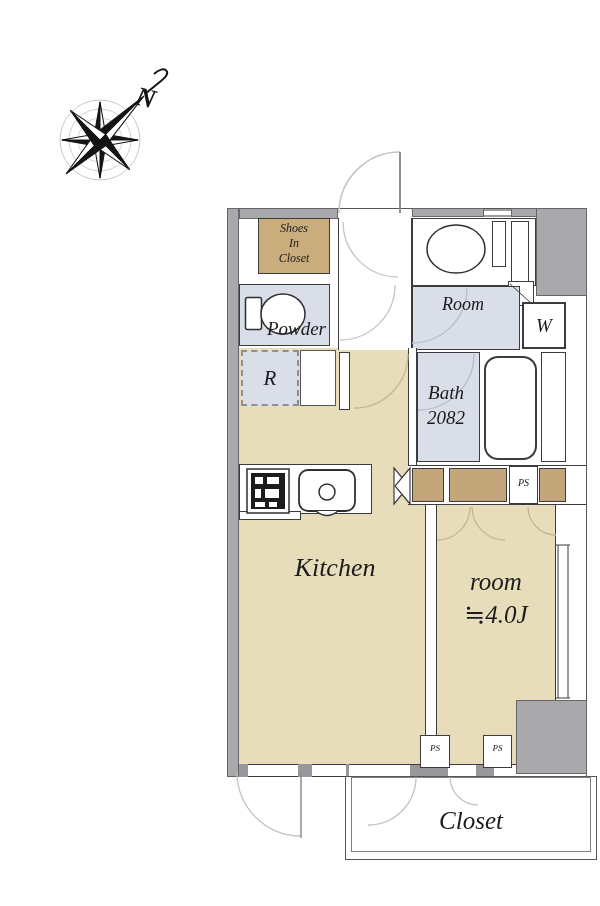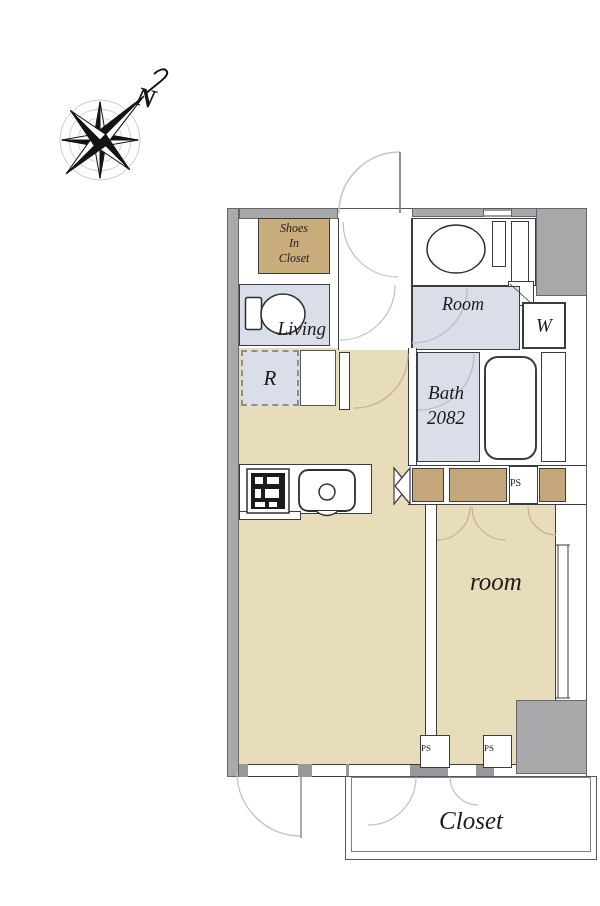--- a/index.html
+++ b/index.html
@@ -10,21 +10,21 @@
   .wallseg{background:#97979c;}
   .outline{border:1.5px solid #55565a;}
   .room-blue{background:#d9dee9;border:1.5px solid #3c3c3c;}
   .room-tan{background:#c9ad7c;border:1.5px solid #3c3c3c;}
   .tanblock{background:#c3a679;border:1px solid #3c3c3c;}
   .whitebox{background:#ffffff;border:1.5px solid #3c3c3c;}
   .floor{background:#e8ddbb;}
   .band{background:#ffffff;border-top:1px solid #3c3c3c;border-bottom:1px solid #3c3c3c;}
   .vwall{background:#ffffff;border-left:1px solid #3c3c3c;border-right:1px solid #3c3c3c;}
   .label{font-style:italic;text-align:center;line-height:1.3;}
-  .ps-label{font-size:10px;text-align:left;}
+  .ps-label{font-style:italic;font-size:10px;text-align:center;}
   svg{position:absolute;left:0;top:0;pointer-events:none;}
 </style>
 </head>
 <body>
 
 <div class="abs outline" style="left:227px;top:208px;width:360px;height:569px;"></div>
 
 <div class="abs wall" style="left:227px;top:208px;width:12px;height:569px;"></div>
 <div class="abs wall" style="left:239px;top:208px;width:99px;height:11px;"></div>
 <div class="abs wall" style="left:412px;top:208px;width:72px;height:9px;"></div>
@@ -180,31 +180,33 @@
   <path d="M116,14 c10,-10 20,-2 7,7 l-16,13" fill="none" stroke="#141414" stroke-width="2"></path>
   <text x="96" y="44" font-size="27" font-style="italic" font-weight="bold" font-family="Liberation Serif, DejaVu Serif, serif" transform="rotate(14,96,44)" fill="#141414">N</text>
 </svg>
 
 <div class="abs label" style="left:258px;top:221px;width:72px;font-size:12px;line-height:1.25;">
   <div>Shoes</div>
   <div>In</div>
   <div>Closet</div>
 </div>
 
-<div class="abs label" style="left:252px;top:317px;width:74px;font-size:19px;text-align:right;">Living</div>
+<div class="abs label" style="left:252px;top:317px;width:74px;font-size:19px;text-align:right;">Powder</div>
 
 <div class="abs label" style="left:412px;top:293px;width:102px;font-size:18px;">
   <div>Room</div>
 </div>
 
 <div class="abs label" style="left:417px;top:381px;width:58px;font-size:19px;">
   <div>Bath</div>
   <div>2082</div>
 </div>
 
 <div class="abs label" style="left:250px;top:551px;width:170px;font-size:26px;line-height:1.32;">
+  <div>Kitchen</div>
 </div>
 
 <div class="abs label" style="left:440px;top:566px;width:112px;font-size:25px;line-height:1.3;">
   <div>room</div>
+  <div>≒4.0J</div>
 </div>
 
 <div class="abs label" style="left:345px;top:805px;width:252px;font-size:25px;">Closet</div>
 
 </body></html>

